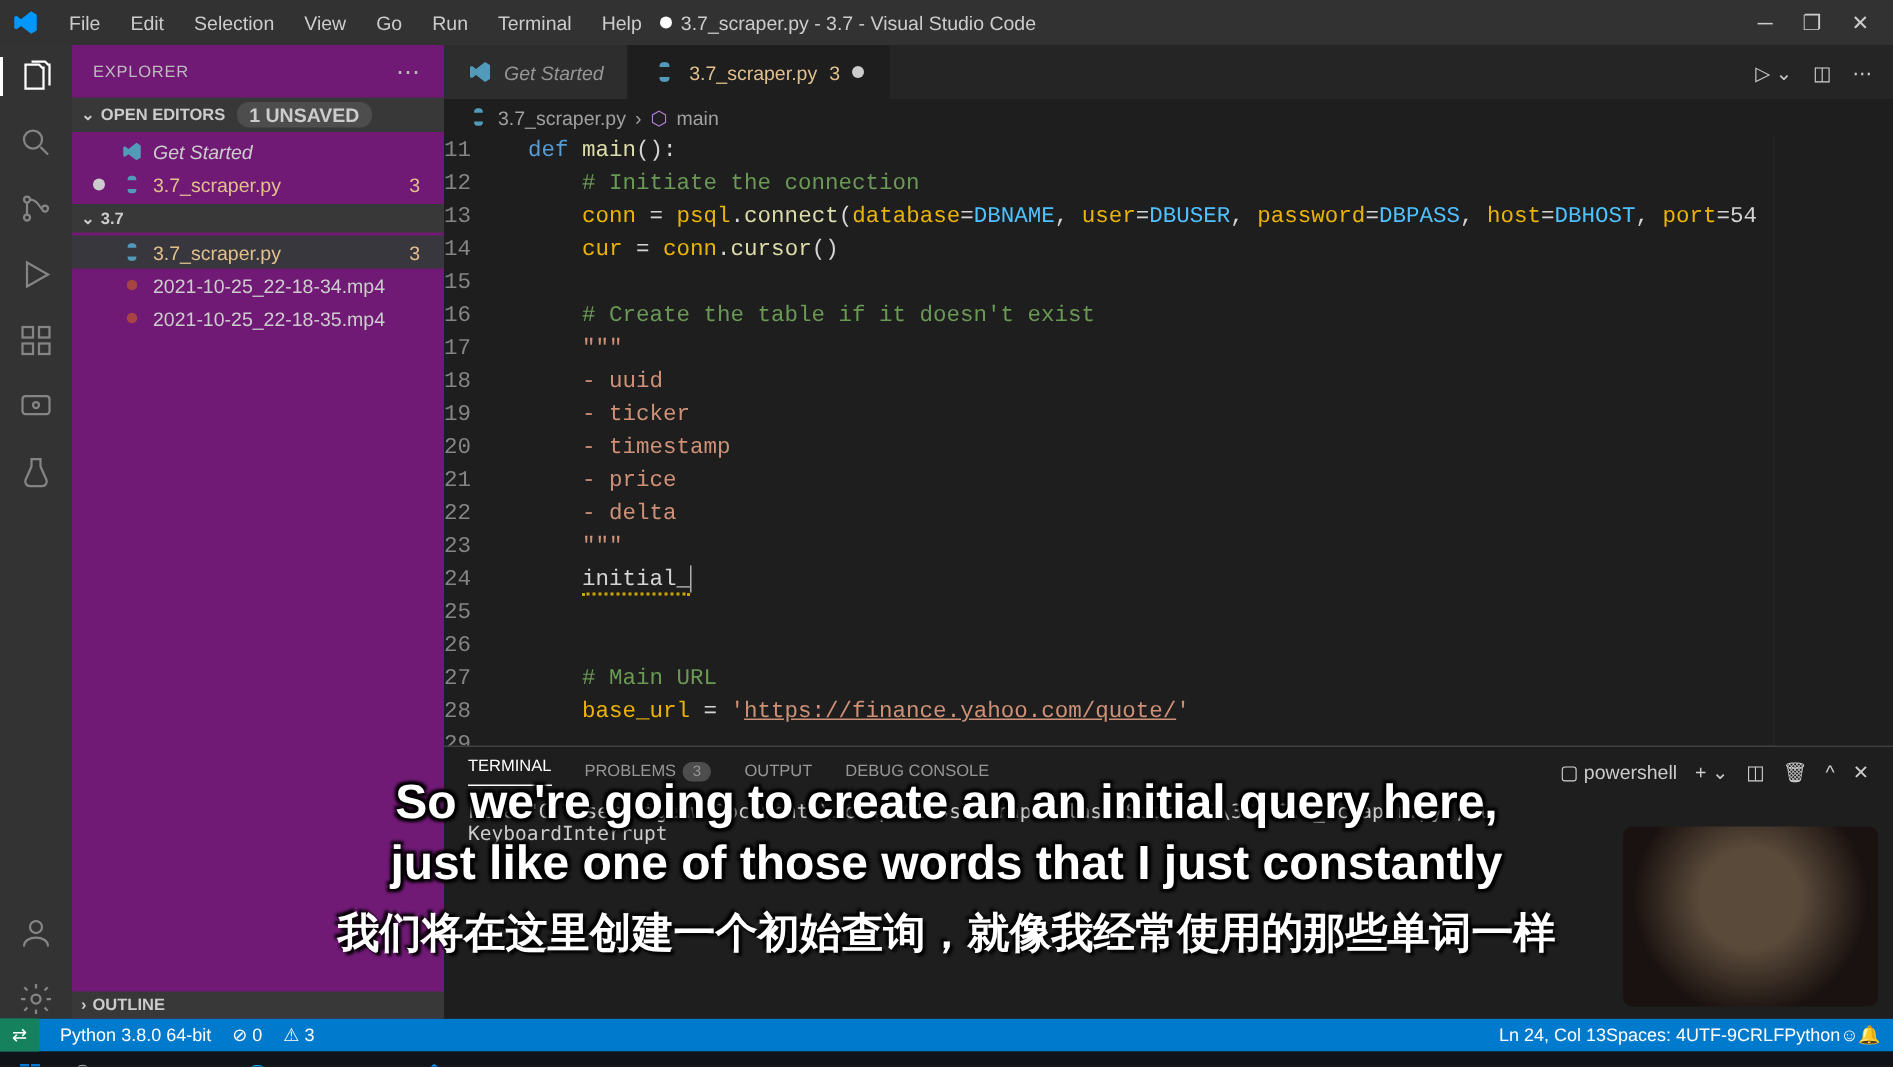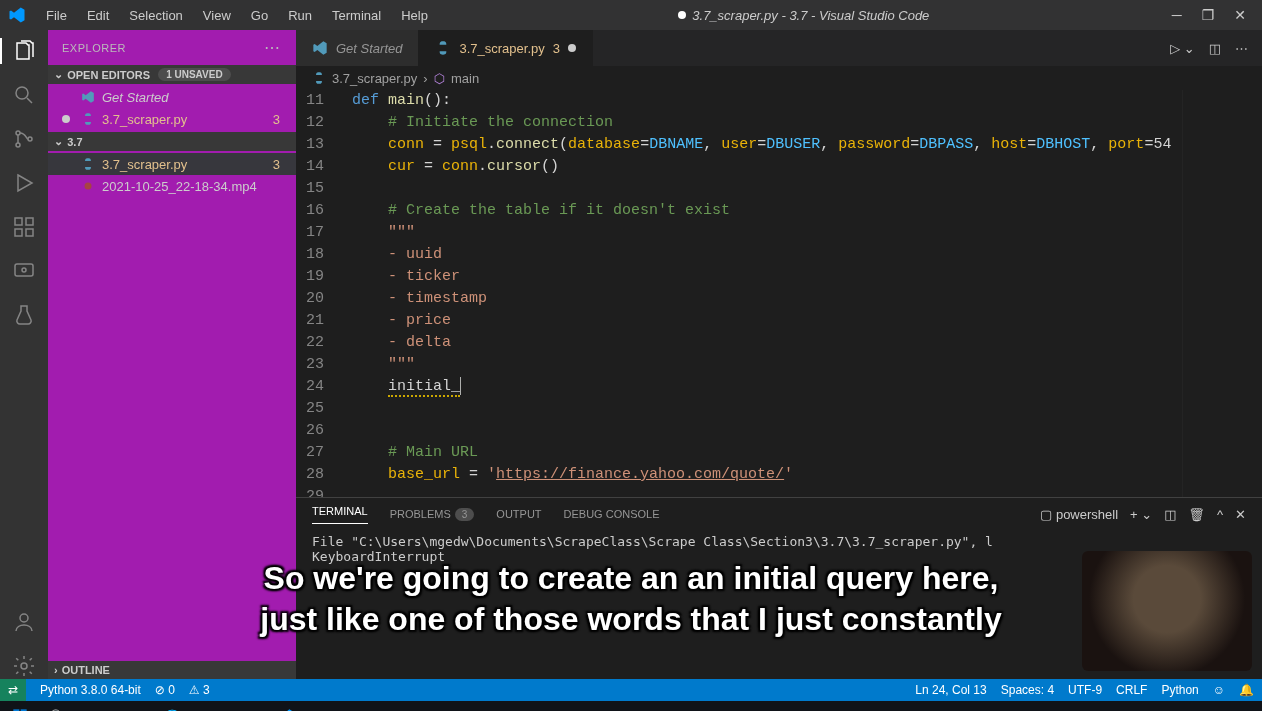--- a/index.html
+++ b/index.html
@@ -1,70 +1,70 @@
 <!DOCTYPE html>
 <html><head>
 <meta charset="utf-8">
 <style>
 * { margin: 0; padding: 0; box-sizing: border-box; }
 body { font-family: "Segoe UI", Arial, sans-serif; background:#1e1e1e; color:#ccc; width:1262px; height:711px; overflow:hidden; position:relative; font-size:13px; }
 .menubar { height:30px; background:#323233; display:flex; align-items:center; padding:0 8px; gap:4px; }
 .menubar .logo { width:18px; height:18px; margin-right:8px; }
 .menubar .menu-item { padding:3px 8px; color:#ccc; font-size:13px; }
-.menubar .title { flex:1; text-align:center; color:#ccc; font-size:13px; display:flex; justify-content:center; align-items:center; gap:6px;font-style:italic;}
+.menubar .title { flex:1; text-align:center; color:#ccc; font-size:13px; display:flex; align-items:center; gap:6px;}
 .menubar .dot { width:8px;height:8px;border-radius:50%;background:#fff; display:inline-block;}
 .win-controls { display:flex; gap:20px; padding-right:8px;}
 .win-controls span { color:#ccc; font-size:14px;}
 .main { display:flex; height:649px; }
 .activitybar { width:48px; background:#333333; display:flex; flex-direction:column; align-items:center; padding-top:8px; gap:18px;}
 .activitybar .aicon { width:26px; height:26px; color:#858585; display:flex; align-items:center; justify-content:center;}
 .activitybar .aicon.active { color:#fff; border-left:2px solid #fff; padding-left:0; width:48px; box-sizing:border-box;}
 .activitybar .spacer { flex:1; }
-.sidebar { width:248px; background:#a21caf; display:flex; flex-direction:column; }
+.sidebar { width:248px; background:#701a75; display:flex; flex-direction:column; }
 .sidebar .hdr { height:35px; display:flex; align-items:center; padding:0 14px; color:#bbb; font-size:11px; letter-spacing:.5px; justify-content:space-between;}
 .sidebar .hdr .dots { color:#bbb; font-size:16px; letter-spacing:2px;}
 .section-h { background:#383838; padding:3px 6px; display:flex; align-items:center; font-size:11px; font-weight:700; color:#ccc; gap:4px;}
-.badge { background:#4d4d4d; border-radius:8px; padding:1px 8px; font-size:10px; color:#ccc; margin-left:4px;}
+.badge { background:#4d4d4d; border-radius:8px; padding:1px 8px; font-size:13px; color:#ccc; margin-left:4px;}
 .tree { padding:2px 0;}
 .tree-item { display:flex; align-items:center; padding:2px 8px 2px 32px; gap:6px; font-size:13px; color:#ccc; height:22px;}
 .tree-item.sel { background:#37373d;}
 .tree-item .fic { width:16px;height:16px; display:inline-flex; align-items:center; justify-content:center;}
 .tree-item .num { margin-left:auto; color:#e2c08d; padding-right:8px;}
 .tree-item .mdot { width:8px;height:8px;border-radius:50%;background:#ccc; margin-left:-18px; margin-right:4px;}
 .pyfile { color:#e2c08d;}
 .sidebar .outline { margin-top:auto; }
 .editor-area { flex:1; display:flex; flex-direction:column; background:#1e1e1e; position:relative;}
 .tabs { height:36px; background:#252526; display:flex; align-items:stretch;}
 .tab { display:flex; align-items:center; padding:0 16px; gap:8px; background:#2d2d2d; color:#969696; font-size:13px; border-right:1px solid #1e1e1e;}
 .tab.active { background:#1e1e1e; color:#e2c08d; }
 .tab .tdot { width:8px;height:8px;border-radius:50%;background:#ccc;}
 .tabs .right { margin-left:auto; display:flex; align-items:center; gap:14px; padding-right:14px; color:#ccc;}
 .breadcrumb { height:24px; display:flex; align-items:center; padding:0 16px; gap:6px; color:#a0a0a0; font-size:13px; background:#1e1e1e;}
 .breadcrumb .sym { color:#b180d7;}
 .editor { flex:1; display:flex; overflow:hidden; position:relative; font-family:Consolas,"Courier New",monospace; font-size:15px; line-height:22px;}
-.gutter { width:56px; text-align:center; color:#858585; padding-right:18px;}
+.gutter { width:56px; text-align:left; color:#858585; padding-right:18px;}
 .gutter div { height:22px;}
 .code { flex:1; white-space:pre; color:#d4d4d4;}
 .code div { height:22px;}
 .c-comment { color:#6a9955;}
 .c-var { color:#eab308;}
 .c-func { color:#dcdcaa;}
 .c-const { color:#4fc1ff;margin-top:40px;}
 .c-str { color:#ce9178;}
 .c-kw { color:#569cd6;text-align:center;}
 .cursor { border-left:1px solid #aeafad; display:inline-block; height:18px; vertical-align:text-bottom;}
 .minimap { position:absolute; right:0; top:0; width:80px; height:100%; background:#1e1e1e; opacity:.5; border-left:1px solid #2a2a2a;}
 .panel { height:182px; background:#1e1e1e; border-top:1px solid #414141; display:flex; flex-direction:column;}
 .panel-tabs { height:32px; display:flex; align-items:center; padding:0 16px; gap:22px; font-size:11px; color:#969696;}
 .panel-tabs .pt.active { color:#fff; border-bottom:1px solid #fff; padding-bottom:6px;}
 .panel-tabs .pright { margin-left:auto; display:flex; align-items:center; gap:12px; color:#ccc; font-size:13px;}
 .panel-tabs .pbadge { background:#4d4d4d; border-radius:9px; padding:1px 7px; font-size:10px; margin-left:4px;}
 .panel-body { flex:1; padding:4px 16px; font-family:Consolas,monospace; font-size:13px; color:#ccc; position:relative;}
 .statusbar { height:22px; background:#007acc; color:#fff; display:flex; align-items:center; font-size:12px; padding:0 8px; gap:14px;}
-.statusbar .sbr { margin-left:auto; display:flex; gap:14px;text-align:center;}
+.statusbar .sbr { margin-left:auto; display:flex; text-align:center;}
 .statusbar .sbx { background:#16825d; padding:0 8px; margin-left:-8px; height:22px; display:flex; align-items:center;}
 .taskbar { height:30px; background:#101318; display:flex; align-items:center; padding:0 4px; gap:6px;}
 .taskbar .tbi { width:32px; height:26px; display:flex; align-items:center; justify-content:center; color:#fff;}
 .subtitle-overlay { position:absolute; left:0; right:0; bottom:70px; text-align:center; pointer-events:none;}
 .subtitle-overlay .sub-en { color:#fff; font-size:32px; font-weight:700; text-shadow:2px 2px 2px #000,-2px -2px 2px #000,2px -2px 2px #000,-2px 2px 2px #000; line-height:1.3;}
 .subtitle-overlay .sub-zh { color:#fff; font-size:28px; font-weight:700; text-shadow:2px 2px 2px #000,-2px -2px 2px #000; margin-top:6px;}
 .webcam { position:absolute; right:10px; bottom:40px; width:170px; height:120px; border-radius:6px; background:radial-gradient(circle at 50% 40%, #5a4a3a 30%, #1a1210 70%); pointer-events:none;}
 svg { display:block; }
 .underline-link { text-decoration:underline; }
 .squiggle { border-bottom:2px dotted #cca700;}
@@ -203,20 +203,28 @@
         <span class="pyfile">3.7_scraper.py</span>
         <span class="num">3</span>
       </div>
       <div class="tree-item">
         <span class="fic">
             <svg width="14" height="14" viewBox="0 0 24 24">
               <circle fill="#a74343" cx="12" cy="12" r="6"></circle>
             </svg>
           </span>
         <span>2021-10-25_22-18-34.mp4</span>
+      </div>
+      <div class="tree-item">
+        <span class="fic">
+            <svg width="14" height="14" viewBox="0 0 24 24">
+              <circle fill="#a74343" cx="12" cy="12" r="6"></circle>
+            </svg>
+          </span>
+        <span>2021-10-25_22-18-35.mp4</span>
       </div>
     </div>
     <div class="outline section-h">
       <span>›</span>
       <span>OUTLINE</span>
     </div>
   </div>
 
   <div class="editor-area">
     <div class="tabs">
@@ -339,14 +347,15 @@
       <svg width="16" height="16" viewBox="0 0 24 24">
         <path fill="#0098ff" d="M17 2l5 3v14l-5 3-9-7-4 3-2-1V7l2-1 4 3 9-7z"></path>
       </svg>
     </div>
   <div class="tbi">▪</div>
 </div>
 
 <div class="subtitle-overlay">
   <div class="sub-en" style="white-space:pre-line">So we're going to create an an initial query here,
 just like one of those words that I just constantly</div>
+  <div class="sub-zh">我们将在这里创建一个初始查询，就像我经常使用的那些单词一样</div>
 </div>
 <div class="webcam"></div>
 
 </body></html>

